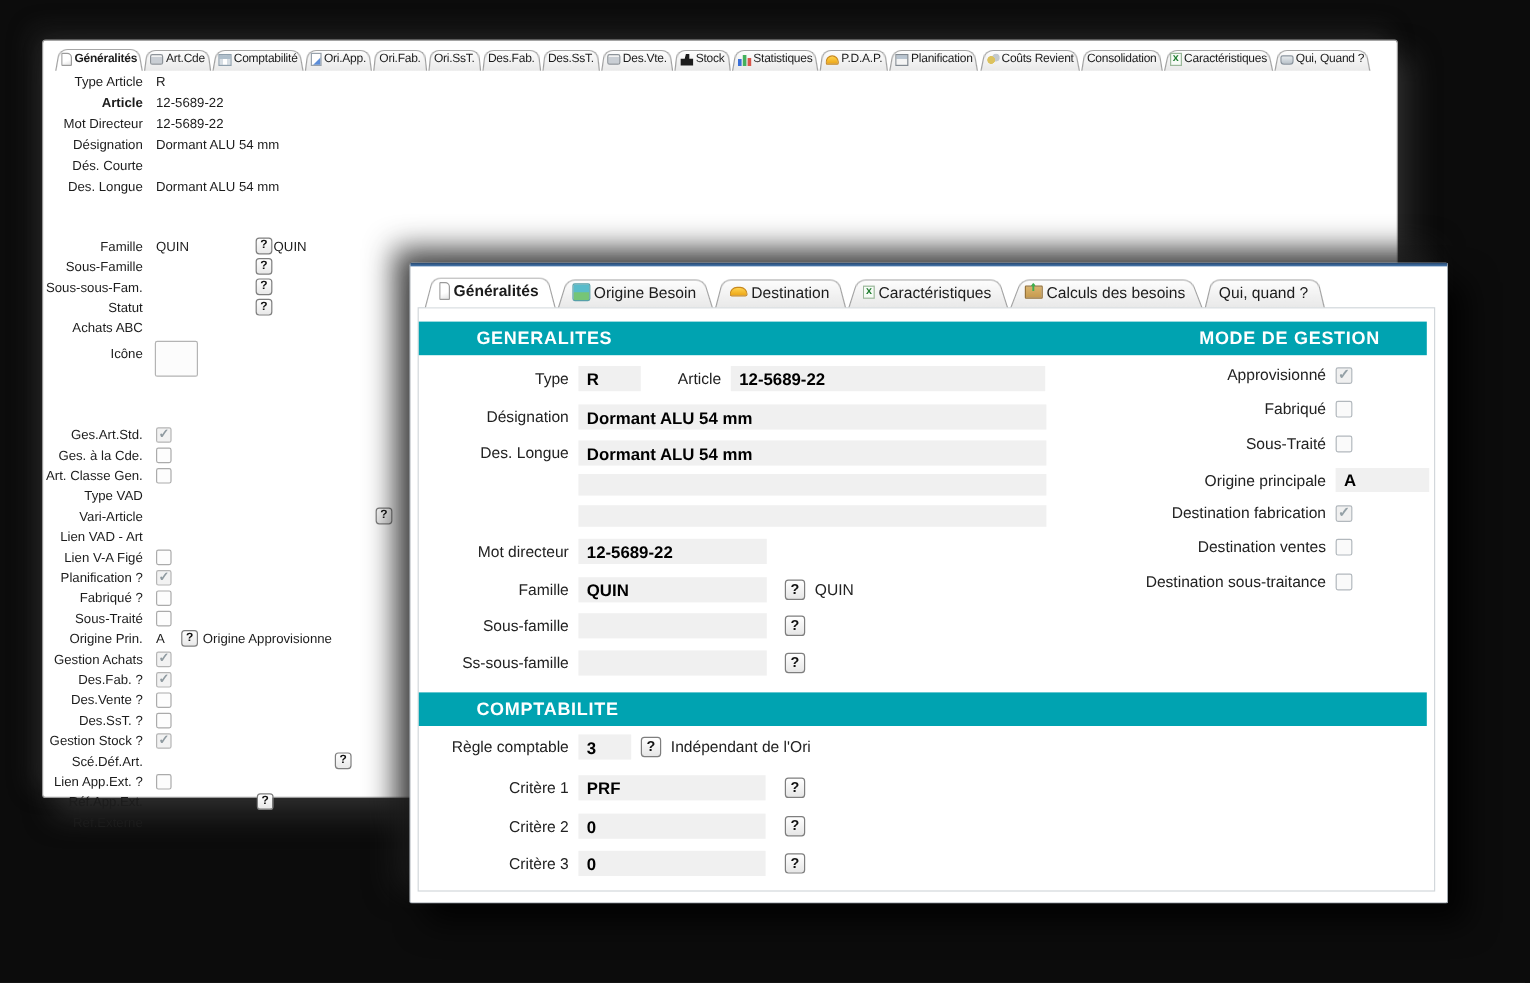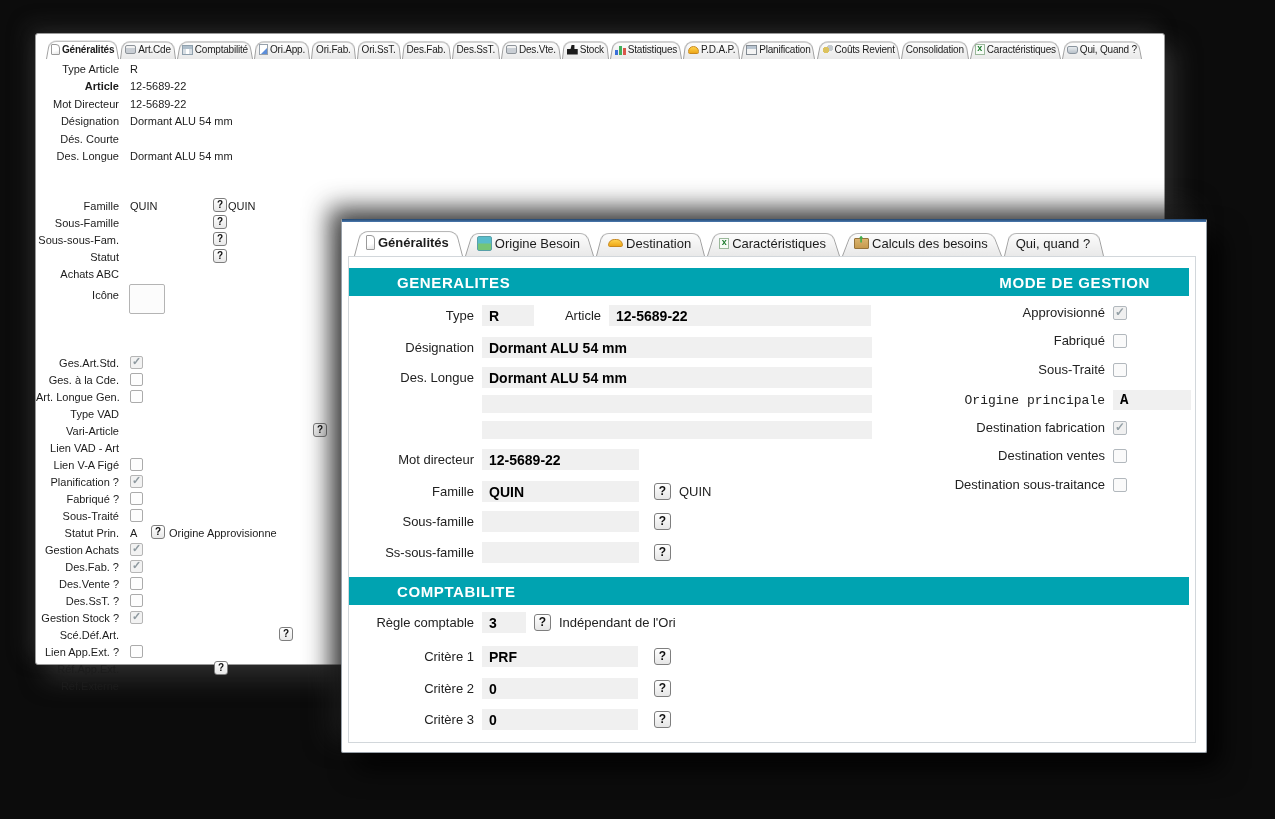--- a/index.html
+++ b/index.html
@@ -210,21 +210,21 @@
     <div class="bform" id="bg-rows-flags" style="top:283px;margin-top:37px;">
         <div class="brow">
           <span class="lbl">Ges.Art.Std.</span>
           <span class="cb on"></span>
         </div>
         <div class="brow">
           <span class="lbl">Ges. à la Cde.</span>
           <span class="cb"></span>
         </div>
         <div class="brow">
-          <span class="lbl">Art. Longue Gen.</span>
+          <span class="lbl">Art. Classe Gen.</span>
           <span class="cb"></span>
         </div>
         <div class="brow">
           <span class="lbl">Type VAD</span>
         </div>
         <div class="brow">
           <span class="lbl">Vari-Article</span>
           <span class="qbtn" style="left: 277px;">?</span>
         </div>
         <div class="brow">
@@ -240,21 +240,21 @@
         </div>
         <div class="brow">
           <span class="lbl">Fabriqué ?</span>
           <span class="cb"></span>
         </div>
         <div class="brow">
           <span class="lbl">Sous-Traité</span>
           <span class="cb"></span>
         </div>
         <div class="brow">
-          <span class="lbl">Statut Prin.</span>
+          <span class="lbl">Origine Prin.</span>
           <span class="val">A</span>
           <span class="qbtn" style="left: 115px;">?</span>
           <span class="after" style="left: 133px;">Origine Approvisionne</span>
         </div>
         <div class="brow">
           <span class="lbl">Gestion Achats</span>
           <span class="cb on"></span>
         </div>
         <div class="brow">
           <span class="lbl">Des.Fab. ?</span>
@@ -421,21 +421,21 @@
         <div class="frow" style="left: 420px; top: 114px;">
           <span class="flbl" style="width: 343px;">Fabriqué</span>
           <span style="width: 8px;"></span>
           <span class="fcb"></span>
         </div>
         <div class="frow" style="left: 420px; top: 143px;">
           <span class="flbl" style="width: 343px;">Sous-Traité</span>
           <span style="width: 8px;"></span>
           <span class="fcb"></span>
         </div>
-        <div class="frow" style="left: 420px; top: 171px; font-family: Liberation Mono, monospace;">
+        <div class="frow" style="left: 420px; top: 171px;">
           <span class="flbl" style="width: 343px;">Origine principale</span>
           <span style="width: 8px;"></span>
           <span class="ffield" style="width: 78px; height: 20px;">A</span>
         </div>
         <div class="frow" style="left: 420px; top: 201px;">
           <span class="flbl" style="width: 343px;">Destination fabrication</span>
           <span style="width: 8px;"></span>
           <span class="fcb on"></span>
         </div>
         <div class="frow" style="left: 420px; top: 229px;">

